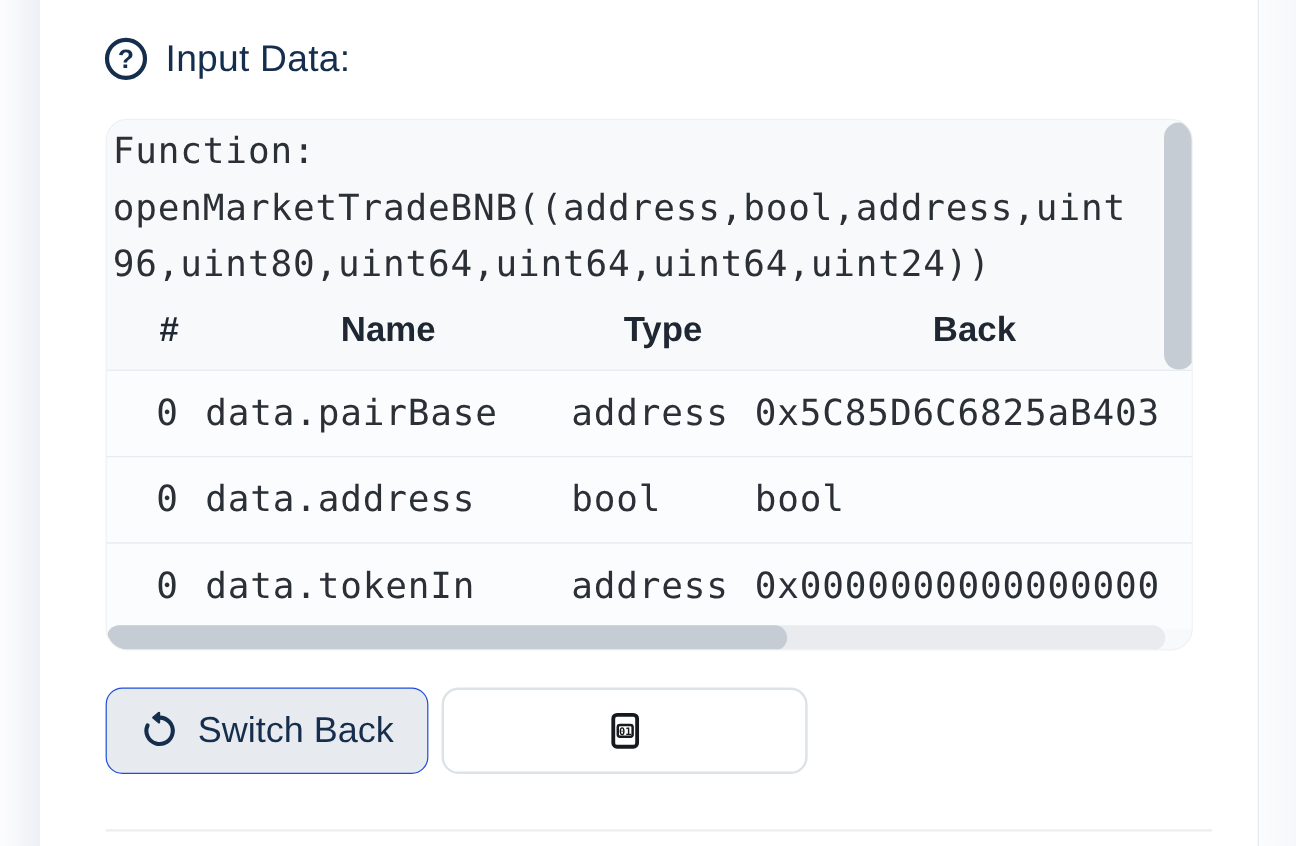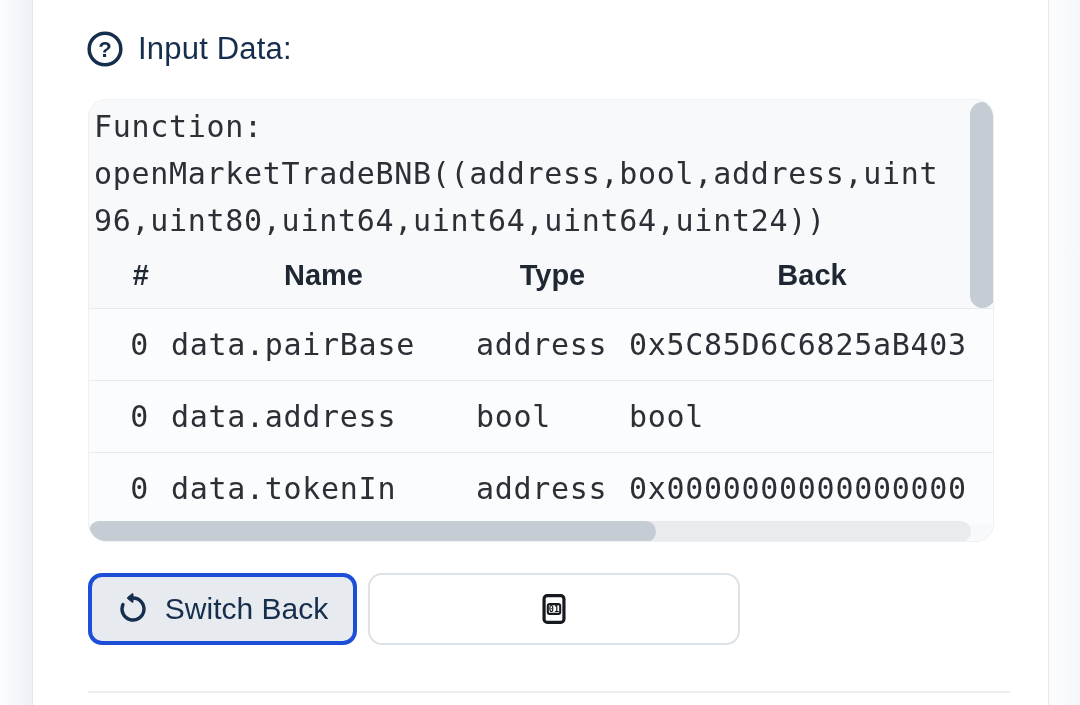--- a/index.html
+++ b/index.html
@@ -98,24 +98,24 @@
   
   .btn {
     position: absolute; top: 573px; height: 72px;
     display: flex; align-items: center; justify-content: center; gap: 16px;
     border-radius: 14px; font-size: 30px; font-weight: 500;
     color: var(--navy, #152e4d); cursor: pointer;
   }
   .btn-switch-back {
     left: 88px; width: 269px;
     background: var(--button-gray-bg, #e7eaee);
-    border: 4px solid #1d4ed8;
+    border: 1px solid #1d4ed8;
   }
   .btn-view-decoder {
-    left: 368px; width: 372px;
+    left: 368px; width: 305px;
     background: #ffffff;
     border: 2px solid #dde2e7;
     gap: 40px;
   }
   .btn svg { flex: none; }
   .icon-dark { color: #16191d; }
 
   .bottom-divider {
     position: absolute; left: 88px; top: 691px; width: 922px; height: 2px;
     background: #eceef1;

